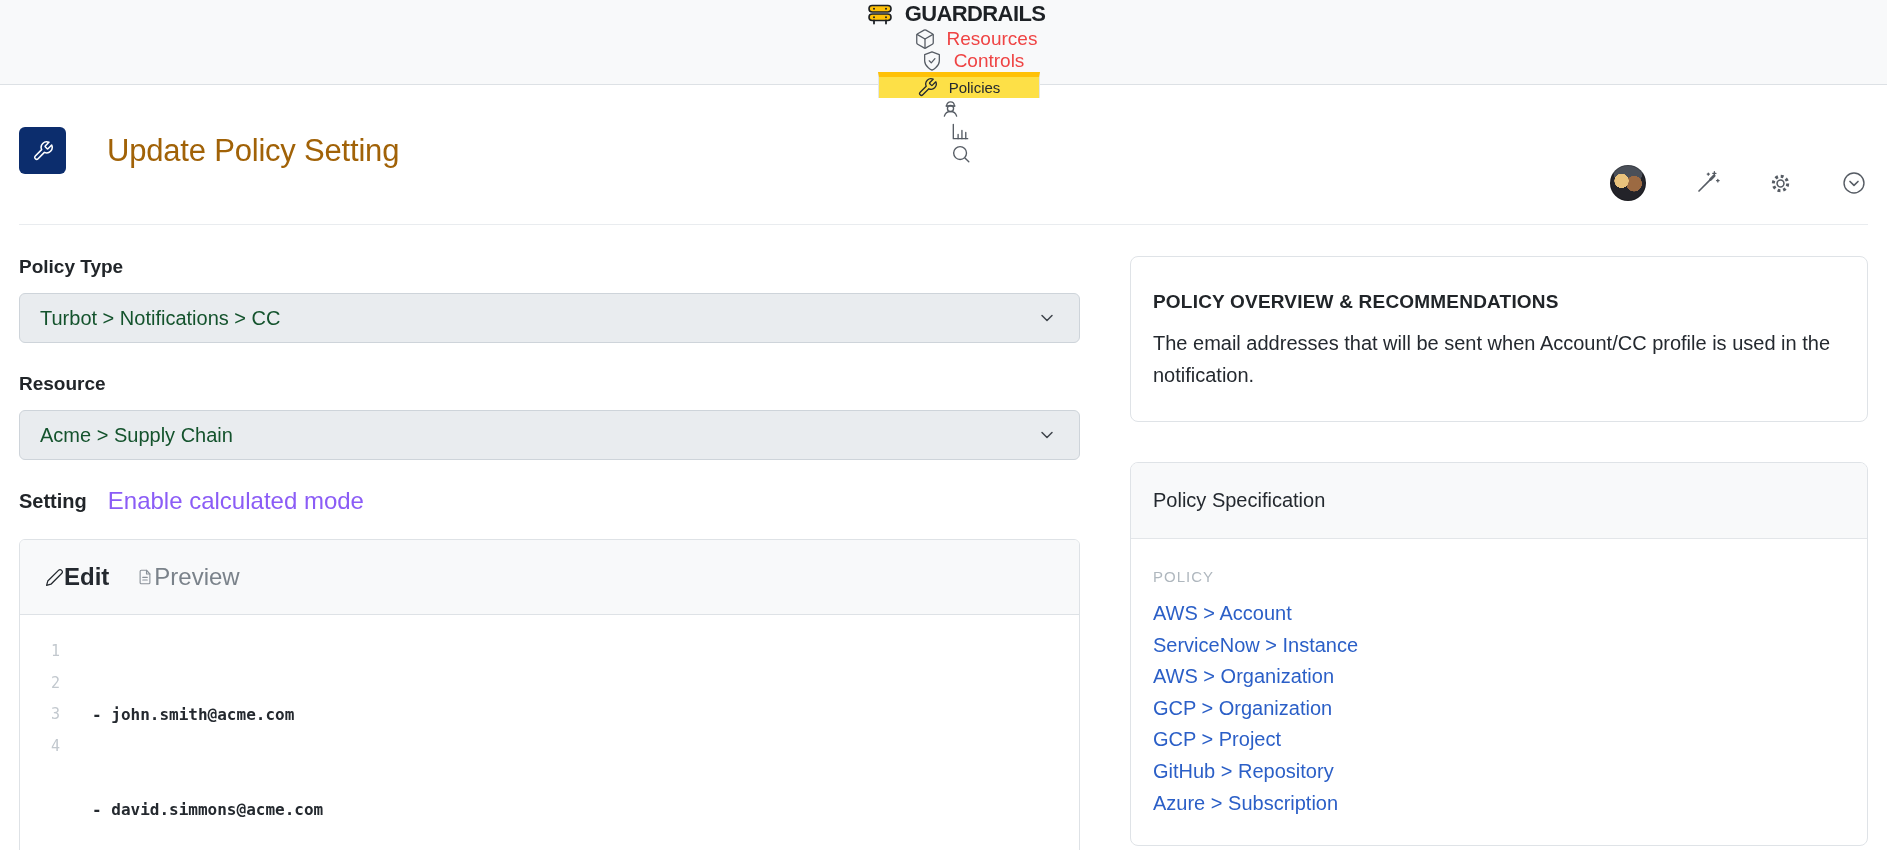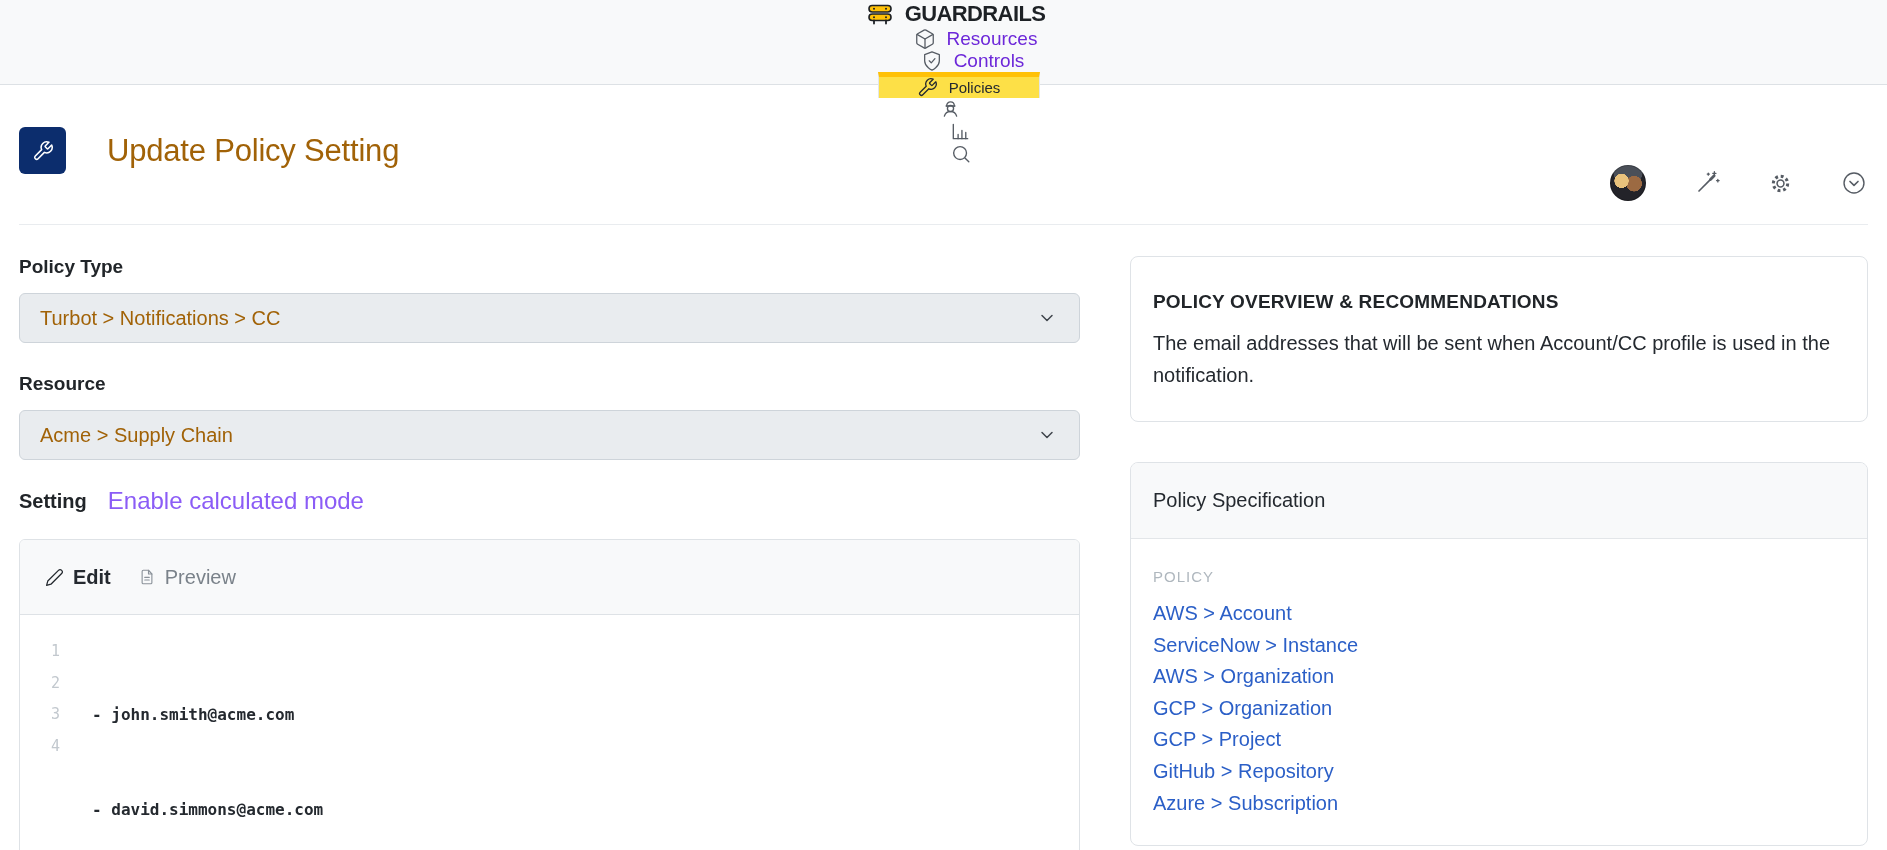--- a/index.html
+++ b/index.html
@@ -10,21 +10,21 @@
   }
   svg { display:block; }
 
   
   .navbar {
     height:85px; background:#f8f9fa; border-bottom:1px solid #dde1e5;
     display:flex; align-items:center; position:relative;flex-direction:column;
   }
   .brand { display:flex; align-items:center; gap:11px; margin-left:24px; cursor:pointer; }
   .brand-text { font-size:22px; font-weight:800; letter-spacing:-0.6px; color:#1d2125; }
-  .nav-item { display:flex; align-items:flex-end; gap:11px; font-size:19px; color:#6d28d9; cursor:pointer; }
+  .nav-item { display:flex; align-items:flex-end; gap:11px; font-size:19px; color:#ef4444; cursor:pointer; }
   .nav-item--resources { margin-left:64px; }
   .nav-item--controls  { margin-left:58px; }
   .tab-policies {
     margin-left:30px; width:162px; height:86px; margin-bottom:-1px;
     display:flex; align-items:center; justify-content:center; gap:11px;
     background:#fde047; border-left:1px solid #e3e6e9; border-right:1px solid #e3e6e9;
     border-top:5px solid #ffc107; font-size:15px; color:#24292f; cursor:pointer; z-index:2;
   }
   .nav-iconbtn {
     width:50px; height:50px; display:flex; align-items:center; justify-content:center;
@@ -56,35 +56,35 @@
   .columns { display:flex; margin-top:31px; align-items:flex-start; }
   .left-col  { width:1061px; flex:none; }
   .right-col { flex:1; margin-left:50px; }
 
   
   .field-label { font-size:19px; font-weight:600; color:#212529; }
   .field-label--resource { display:block; margin-top:30px; }
   .select {
     margin-top:15px; height:50px; background:#e9ecef; border:1px solid #ced4da;
     border-radius:6px; display:flex; align-items:center; justify-content:space-between;
-    padding:0 22px 0 20px; font-size:20px; color:#a16207; cursor:pointer;
+    padding:0 22px 0 20px; font-size:20px; color:#14532d; cursor:pointer;
   }
   .setting-row { margin-top:27px; display:flex; align-items:center; gap:21px; }
   .setting-label { font-size:20px; font-weight:700; color:#212529; }
   .calc-link { font-size:24px; color:#8b5cf6; cursor:pointer; text-decoration:none; }
 
   .editor-box {
     margin-top:24px; border:1px solid #dee2e6; border-radius:6px 6px 0 0;
     height:340px; overflow:hidden;
   }
   .editor-header {
     height:75px; background:#f8f9fa; border-bottom:1px solid #dee2e6;
     display:flex; align-items:center; padding-left:25px;
   }
-  .ed-tab { display:flex; align-items:center; gap:9px; font-size:20px; cursor:pointer; }
+  .ed-tab { display:flex; align-items:center; font-size:24px; cursor:pointer; }
   .ed-tab--active   { color:#24292f; font-weight:600; }
   .ed-tab--inactive { color:#7a828a; margin-left:27px; }
   .editor-body { display:flex; padding-top:21px; font-family:"DejaVu Sans Mono", monospace; cursor:text; }
   .gutter { width:40px; flex:none; text-align:right; color:#c2c8ce; font-size:15px; line-height:31.5px; }
   .code { margin-left:32px; font-size:16px; line-height:31.5px; font-weight:700; color:#24292f; white-space:pre; }
 
   
   .panel { border:1px solid #dfe3e7; border-radius:8px; background:#ffffff; }
   .overview-panel { padding:34px 22px 30px; }
   .overview-title { font-size:19px; font-weight:700; letter-spacing:0.2px; color:#212529; }

